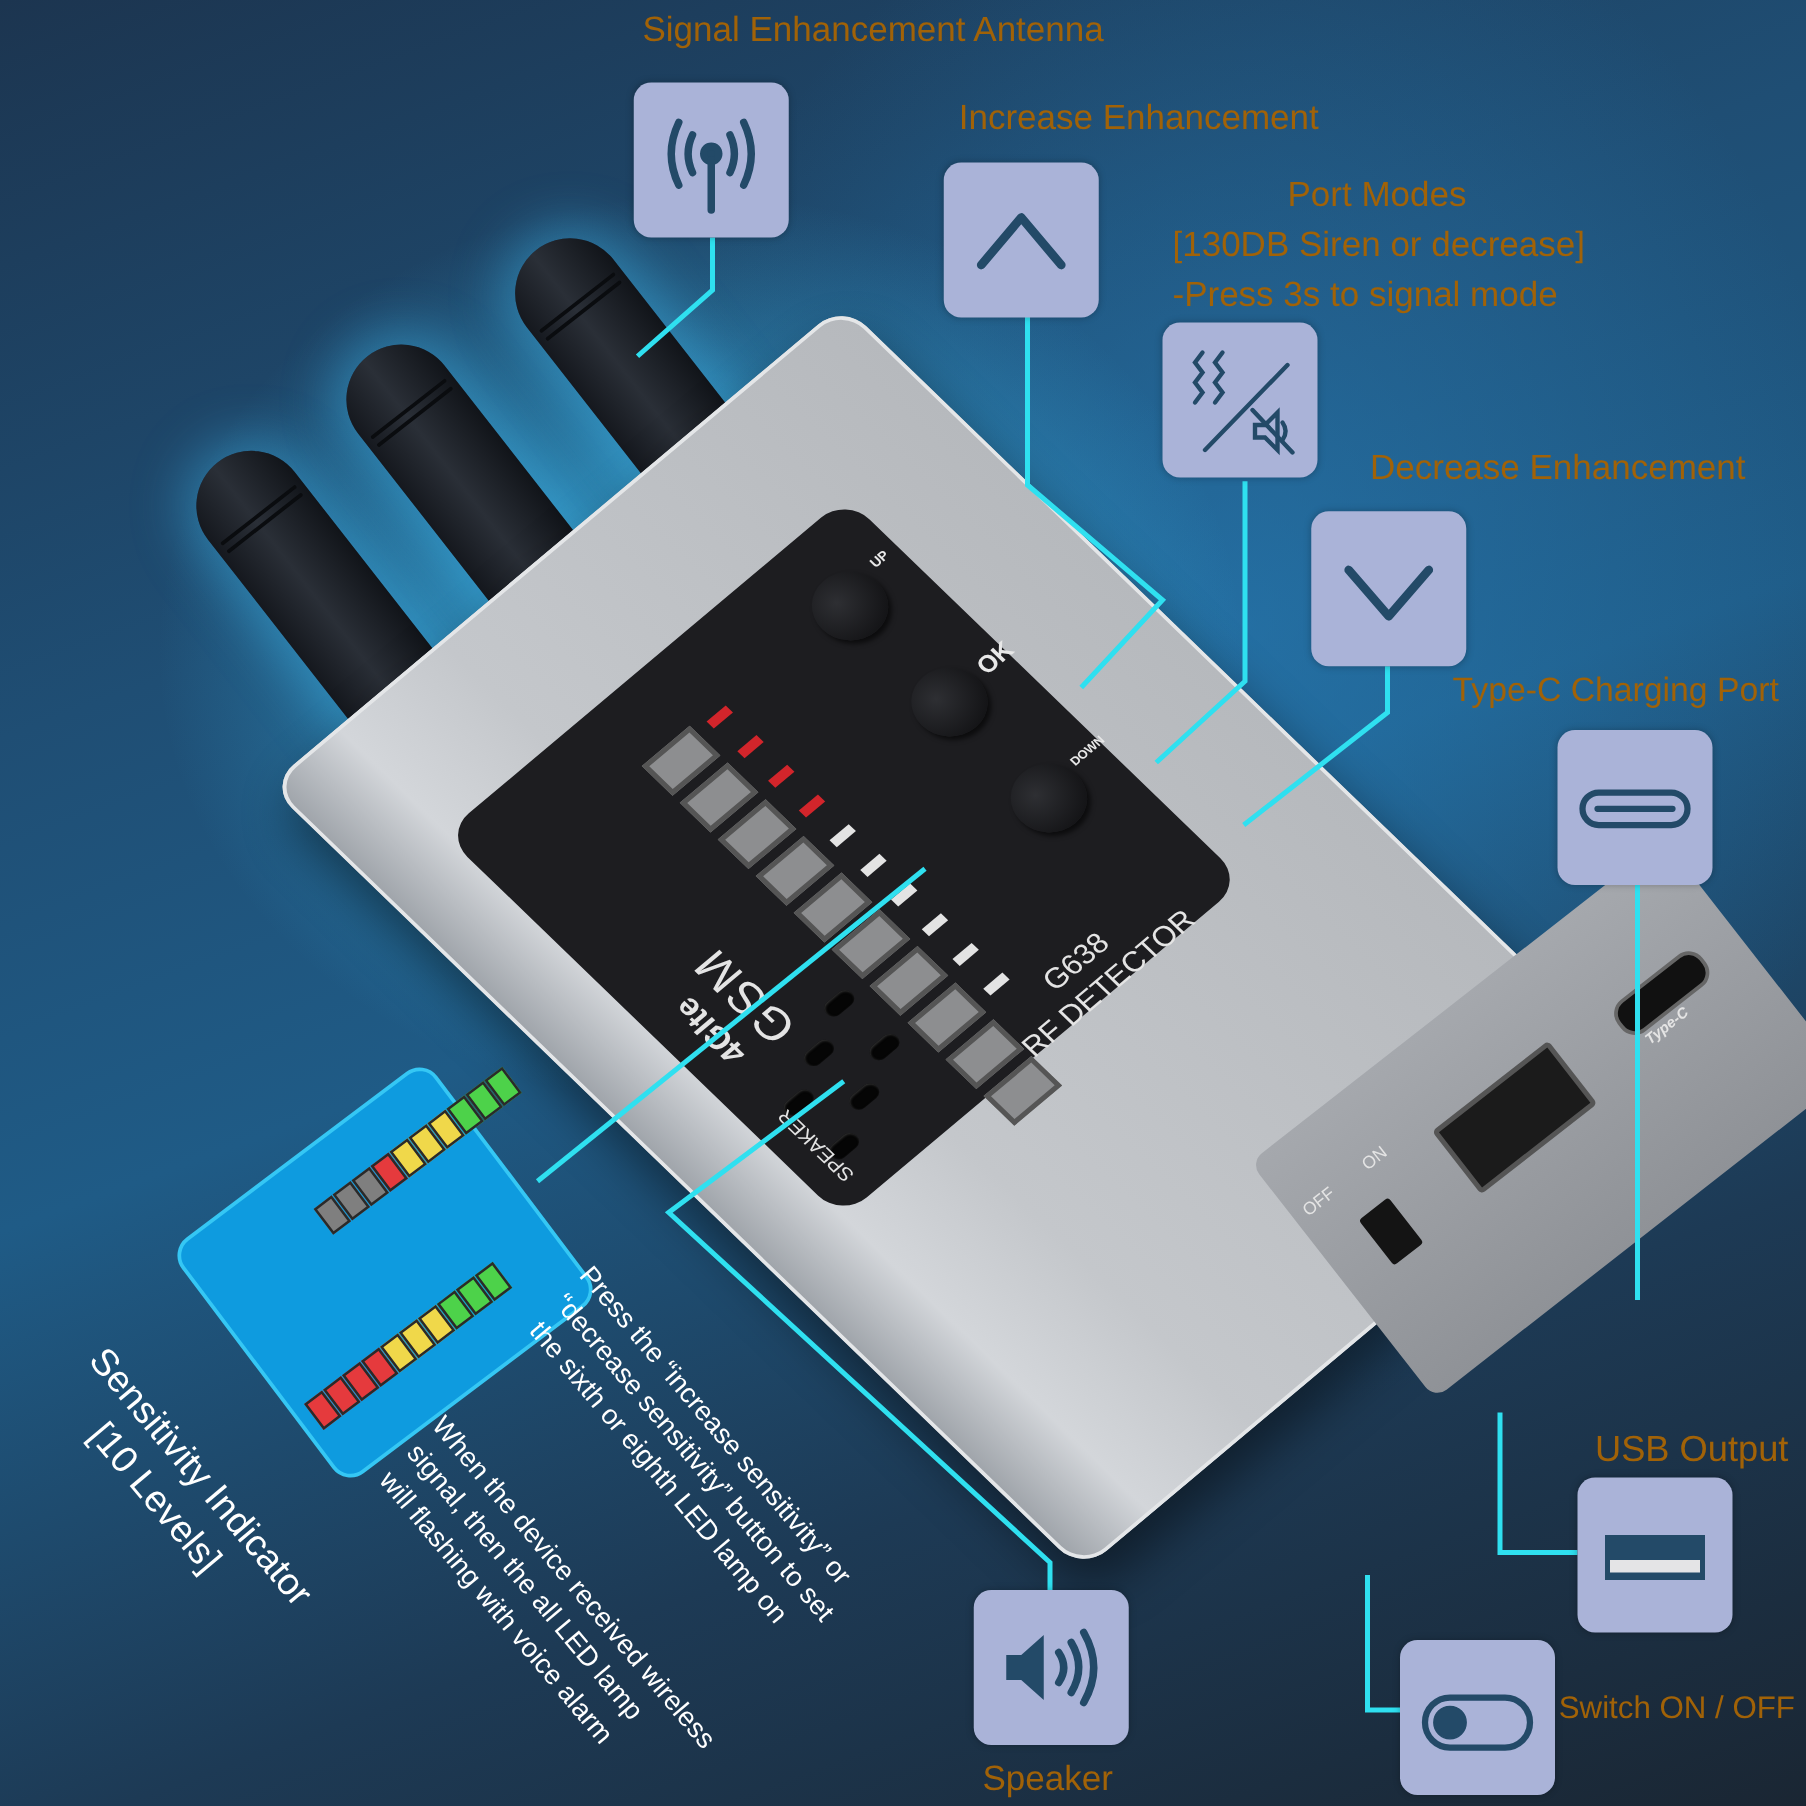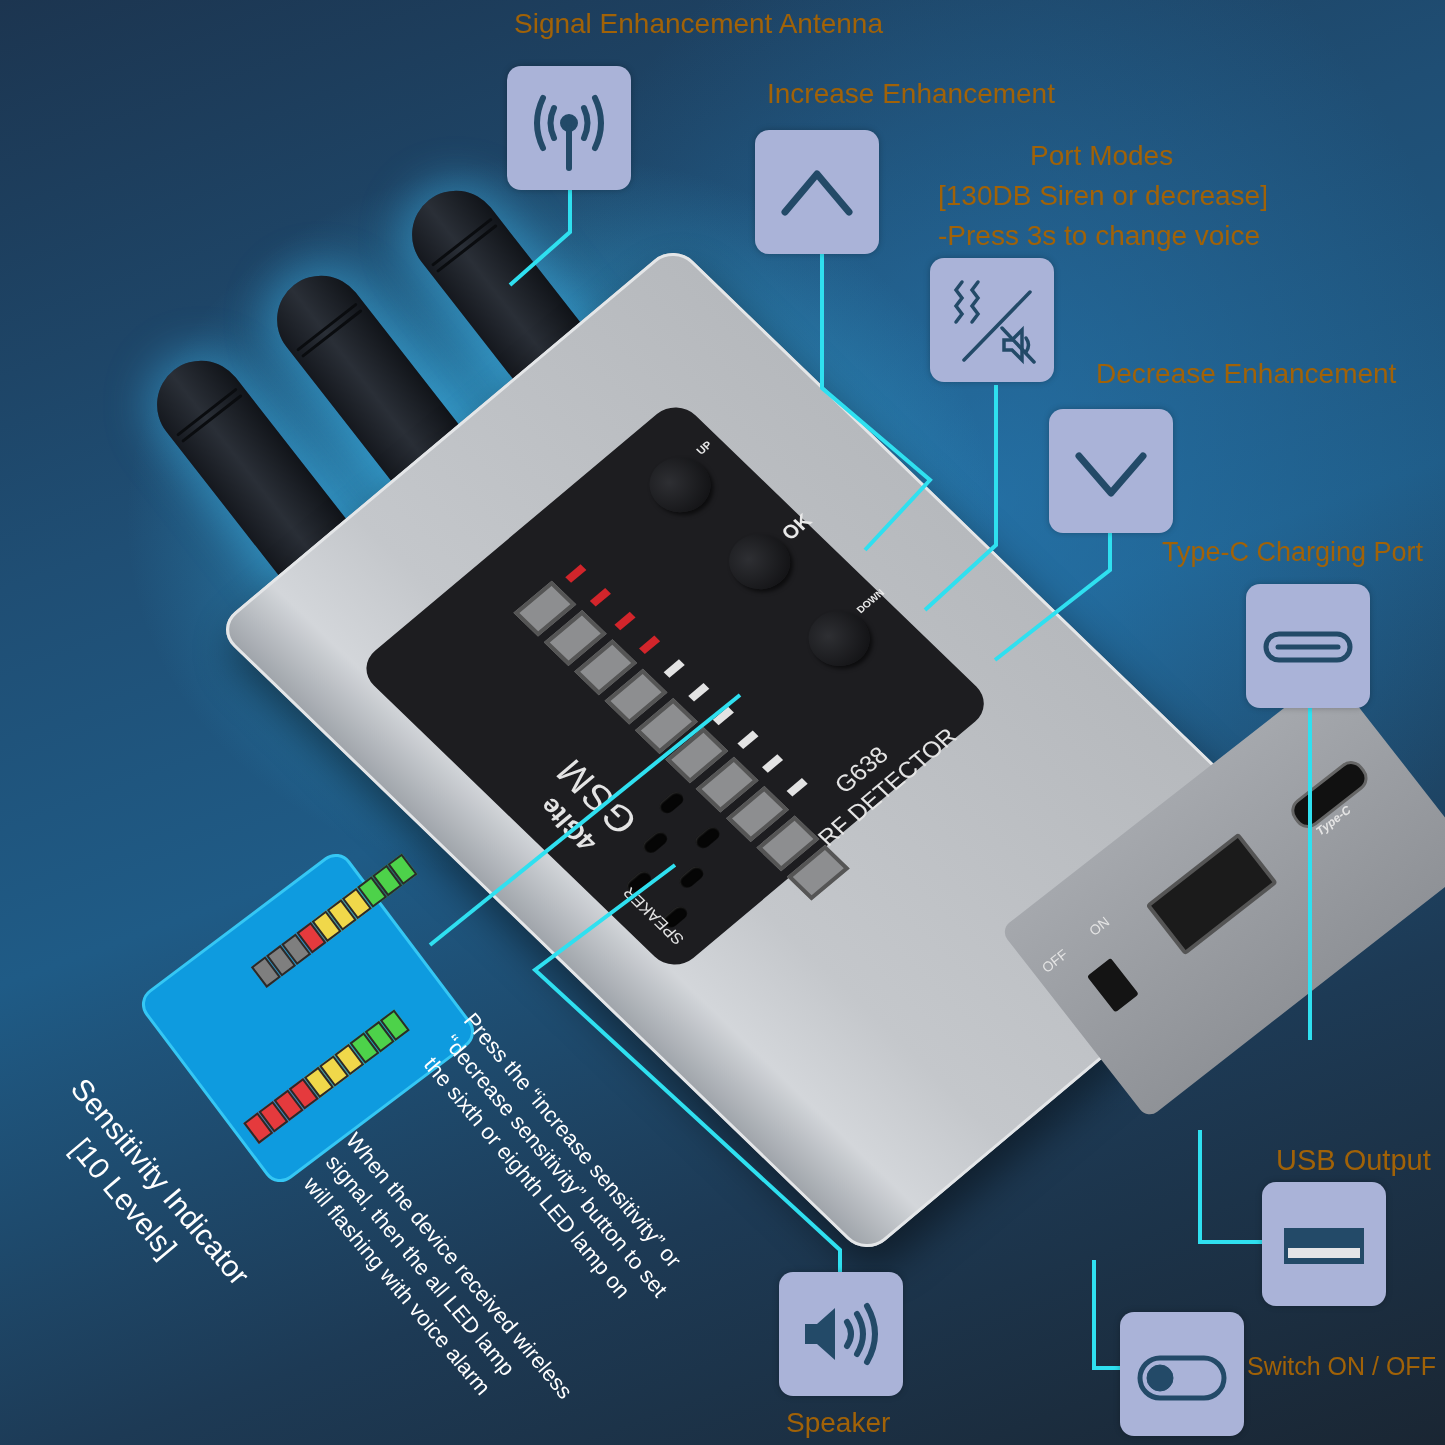--- a/index.html
+++ b/index.html
@@ -134,21 +134,21 @@
 
 <div class="label" style="left:767px;top:76px;">Increase Enhancement</div>
 <div class="iconbox" style="left:755px;top:130px;">
   <svg viewBox="0 0 100 100" fill="none" stroke="#234a68" stroke-width="7" stroke-linecap="round" stroke-linejoin="round">
     <polyline points="18,70 50,32 82,70"></polyline>
   </svg>
 </div>
 
 <div class="label c" style="left:1030px;top:138px;">Port Modes</div>
 <div class="label" style="left:938px;top:178px;">[130DB Siren or decrease]</div>
-<div class="label" style="left:938px;top:218px;">-Press 3s to change voice</div>
+<div class="label" style="left:938px;top:218px;">-Press 3s to signal mode</div>
 <div class="iconbox" style="left:930px;top:258px;">
   <svg viewBox="0 0 100 100" fill="none" stroke="#234a68" stroke-width="3.5" stroke-linecap="round">
     <polyline points="20,12 14,20 20,28 14,36 20,44 14,52"></polyline>
     <polyline points="36,12 30,20 36,28 30,36 36,44 30,52"></polyline>
     <line x1="88" y1="22" x2="22" y2="90"></line>
     <path d="M62 70 h8 l10 -10 v30 l-10 -10 h-8 z"></path>
     <path d="M84 68 Q89 75 84 82"></path>
       <line x1="60" y1="58" x2="92" y2="92"></line>
   </svg>
 </div>

